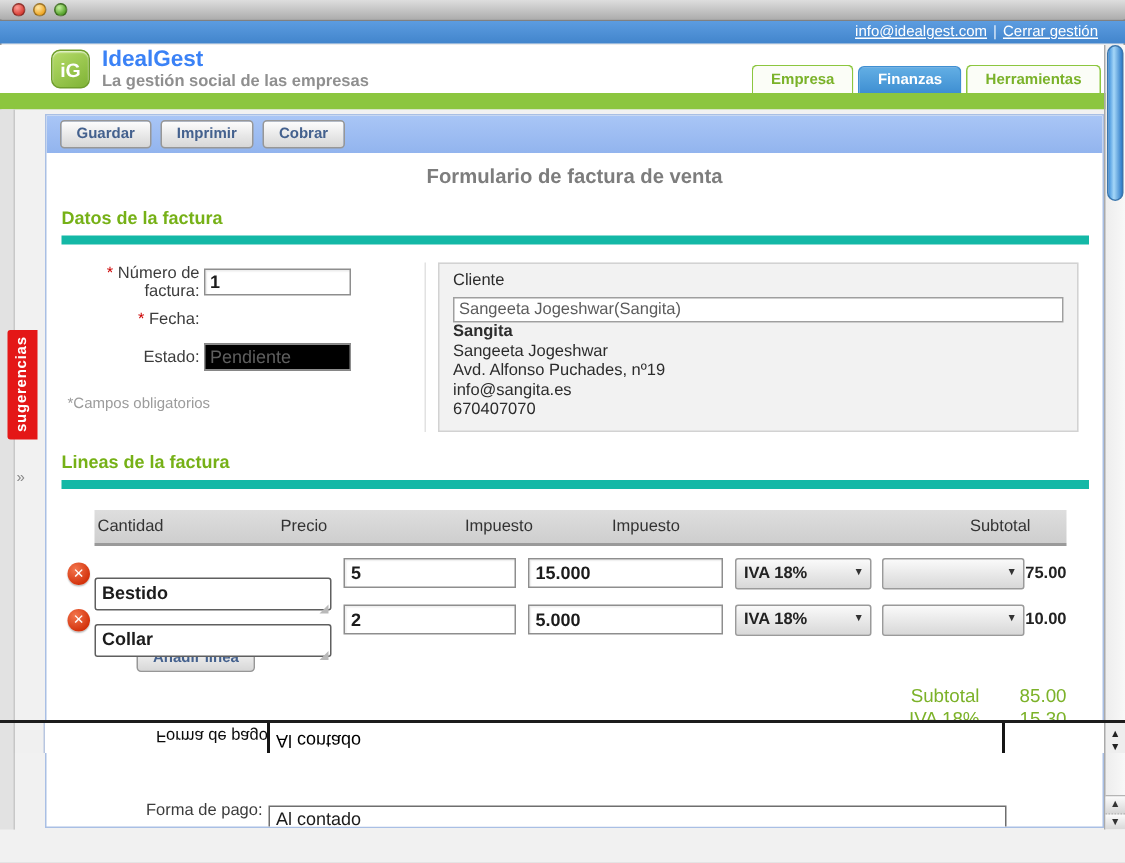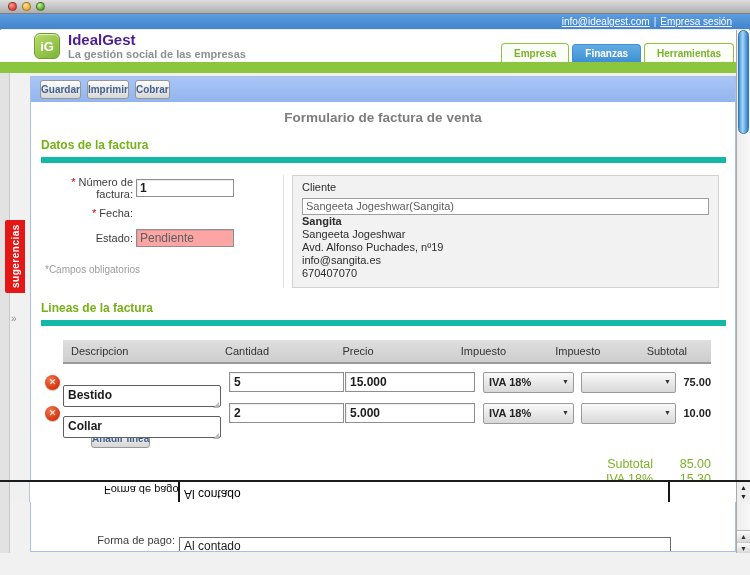--- a/index.html
+++ b/index.html
@@ -27,21 +27,21 @@
 
   
   .appheader { position:absolute; left:0; top:30px; width:750px; height:32px; background:#fff;
                display:flex; align-items:center; padding-left:34px; }
   .logo { width:26px; height:26px; border-radius:6px; border:1px solid #6f9e2c;
           background:linear-gradient(145deg,#b6dc6a,#7fb335);
           color:#fff; font-weight:bold; font-size:13px; 
           display:flex; align-items:center; justify-content:center;
           box-shadow: inset 0 1px 1px rgba(255,255,255,.7); }
   .brandtext { margin-left:8px; line-height:1.1; }
-  .appname { color:#4c1d95; font-size:15px; font-weight:bold; }
+  .appname { color:#3b82f6; font-size:15px; font-weight:bold; }
   .tagline { color:#8f8f8f; font-size:11px; font-weight:bold; }
   .tabs { position:absolute; right:16px; bottom:0; display:flex; align-items:flex-end; gap:3px; }
   .tab { display:inline-block; padding:4px 12px 3px; font-size:10px; font-weight:bold;
          border-radius:4px 4px 0 0; cursor:pointer; text-decoration:none; }
   .tab-green { background:#fbfdf7; border:1px solid #8cc63f; border-bottom:none; color:#7ab229; }
   .tab-blue  { background:linear-gradient(#62aee4,#3f8fd2); border:1px solid #3f8fd2; border-bottom:none; color:#fff; padding:3px 12px; }
   .greenbar { position:absolute; left:0; top:62px; width:750px; height:11px; background:#8cc63f; }
 
   
   .page { position:absolute; left:0; top:73px; width:750px; height:502px; background:#f1f1f1; }
@@ -54,36 +54,36 @@
                  letter-spacing:.5px; border-radius:0 2px 2px 0; cursor:pointer; }
   .expander { position:absolute; left:11px; top:240px; color:#8a8a8a; font-size:10px; cursor:pointer; }
 
   
   .panel { position:absolute; left:30px; top:3px; width:706px; height:476px;
            background:#fff; border:1px solid #a9bfe4; overflow:hidden; }
   .toolbar { height:25px; background:linear-gradient(#a9c6f6,#92b4ee);
              display:flex; align-items:center; padding-left:9px; gap:6px; }
   .tbbtn { font-family:inherit; font-size:10px; font-weight:bold; color:#44618e;
            background:linear-gradient(#fdfdfd,#d7d7d7); border:1px solid #979797;
-           border-radius:3px; padding:3px 0; cursor:pointer; }
+           border-radius:3px; padding:3px 10px; cursor:pointer; }
   .formtitle { margin-top:8px; text-align:center; color:#7d7d7d; font-size:13.5px; font-weight:bold; }
 
   .sechead { margin:13px 9px 0 10px; padding-bottom:5px; border-bottom:6px solid #14b8a6;
              color:#76b117; font-size:12px; font-weight:bold; }
 
   
   .invoice-area { display:flex; margin:12px 16px 0 10px; }
   .fields-col { width:243px; border-right:1px solid #e2e2e2; padding-bottom:4px; }
   .frow { display:flex; align-items:center; height:25px; }
   .flabel { width:92px; text-align:right; font-size:11px; color:#3c3c3c; margin-right:3px; }
   .req { color:#cc0000; }
   .cinput { width:98px; height:18px; border:1px solid #8e8e8e; background:#fff;
             font-family:inherit; font-size:12px; font-weight:bold; color:#1c1c1c; padding:0 3px;
             box-shadow:inset 1px 1px 1px rgba(0,0,0,.08); }
-  .cinput.readonly { background:#fca5a5; color:#5e5e5e; font-weight:normal; }
+  .cinput.readonly { background:#000000; color:#5e5e5e; font-weight:normal; }
   .reqnote { margin:14px 0 0 4px; font-size:10px; color:#9c9c9c; }
 
   .client-box { flex:1; margin-left:8px; background:#f2f2f2; border:1px solid #d2d2d2;
                 padding:5px 9px 7px; }
   .client-head { font-size:11px; color:#2c2c2c; margin-bottom:3px; }
   .client-input { width:100%; height:17px; border:1px solid #9f9f9f; background:#fff;
                   font-family:inherit; font-size:11px; color:#5c5c5c; padding:0 3px; }
   .cl { font-size:11px; color:#2c2c2c; line-height:13px; }
   .cl.bold { font-weight:bold; }
 
@@ -108,21 +108,21 @@
   .tawrap { position:relative; display:inline-block;margin-top:32px; }
   .tawrap::after { content:""; position:absolute; right:2px; bottom:3px; width:0; height:0;
                    border-left:6px solid transparent; border-bottom:6px solid #b9b9b9; }
   .desc-ta { width:158px; height:22px; border:1px solid #5f5f5f; border-radius:2px;
              font-family:inherit; font-size:12px; font-weight:bold; color:#1c1c1c;
              padding:2px 4px; resize:none; overflow:hidden; background:#fff; }
   .cell-input { height:20px; border:1px solid #8e8e8e; background:#fff; font-family:inherit;
                 font-size:12px; font-weight:bold; color:#1c1c1c; padding:0 4px;
                 box-shadow:inset 1px 1px 1px rgba(0,0,0,.07); }
   .qty   { width:115px; margin-left:8px; }
-  .price { width:130px; margin-left:1px; }
+  .price { width:130px; margin-left:8px; }
   .selwrap { position:relative; display:inline-block; }
   .selwrap::after { content:"▼"; position:absolute; right:5px; top:6px; font-size:7px;
                     color:#333; pointer-events:none; }
   .selwrap.s1 { margin-left:8px; }
   .selwrap.s2 { margin-left:7px; }
   .rowsel { appearance:none; -webkit-appearance:none; height:21px; border:1px solid #9a9a9a;
             border-radius:2px; background:linear-gradient(#fafafa,#d8d8d8);
             font-family:inherit; font-size:11px; font-weight:bold; color:#222; padding:0 16px 0 5px; }
   .rowsel.w1 { width:91px; } .rowsel.w2 { width:95px; }
   .rowsub { flex:1; text-align:right; padding-right:24px; font-size:11px; font-weight:bold; color:#222; }
@@ -171,21 +171,21 @@
 
   <div class="titlebar">
     <span class="tl red"></span>
     <span class="tl yellow"></span>
     <span class="tl green"></span>
   </div>
 
   <div class="topbar">
     <a class="toplink">info@idealgest.com</a>
     <span class="topdiv">|</span>
-    <a class="toplink">Empresa sesión</a>
+    <a class="toplink">Cerrar gestión</a>
   </div>
 
   <div class="appheader">
     <div class="logo">
       <span>iG</span>
     </div>
     <div class="brandtext">
       <div class="appname">IdealGest</div>
       <div class="tagline">La gestión social de las empresas</div>
     </div>
@@ -238,21 +238,20 @@
           <div class="cl">Sangeeta Jogeshwar</div>
           <div class="cl">Avd. Alfonso Puchades, nº19</div>
           <div class="cl">info@sangita.es</div>
           <div class="cl">670407070</div>
         </div>
       </div>
 
       <div class="sechead">Lineas de la factura</div>
 
       <div class="thead">
-        <div class="th th-desc">Descripcion</div>
         <div class="th th-qty">Cantidad</div>
         <div class="th th-price">Precio</div>
         <div class="th th-tax1">Impuesto</div>
         <div class="th th-tax2">Impuesto</div>
         <div class="th th-sub">Subtotal</div>
       </div>
 
       <div class="trow">
         <span class="delicon"></span>
         <span class="tawrap"><textarea class="desc-ta" style="">Bestido</textarea></span>

